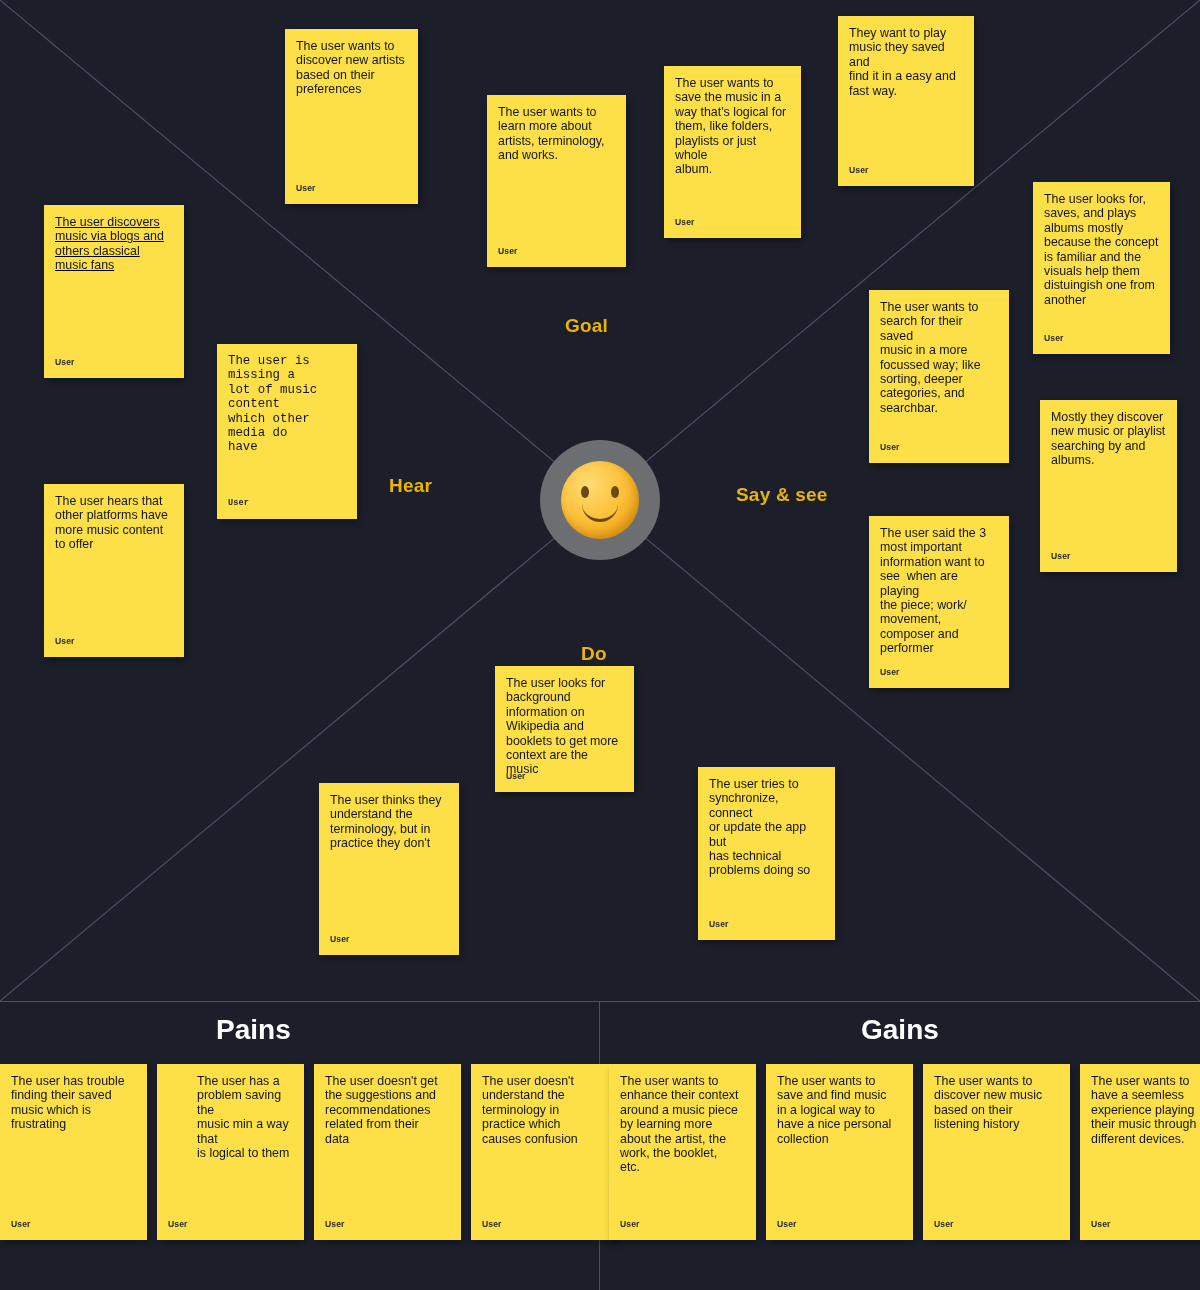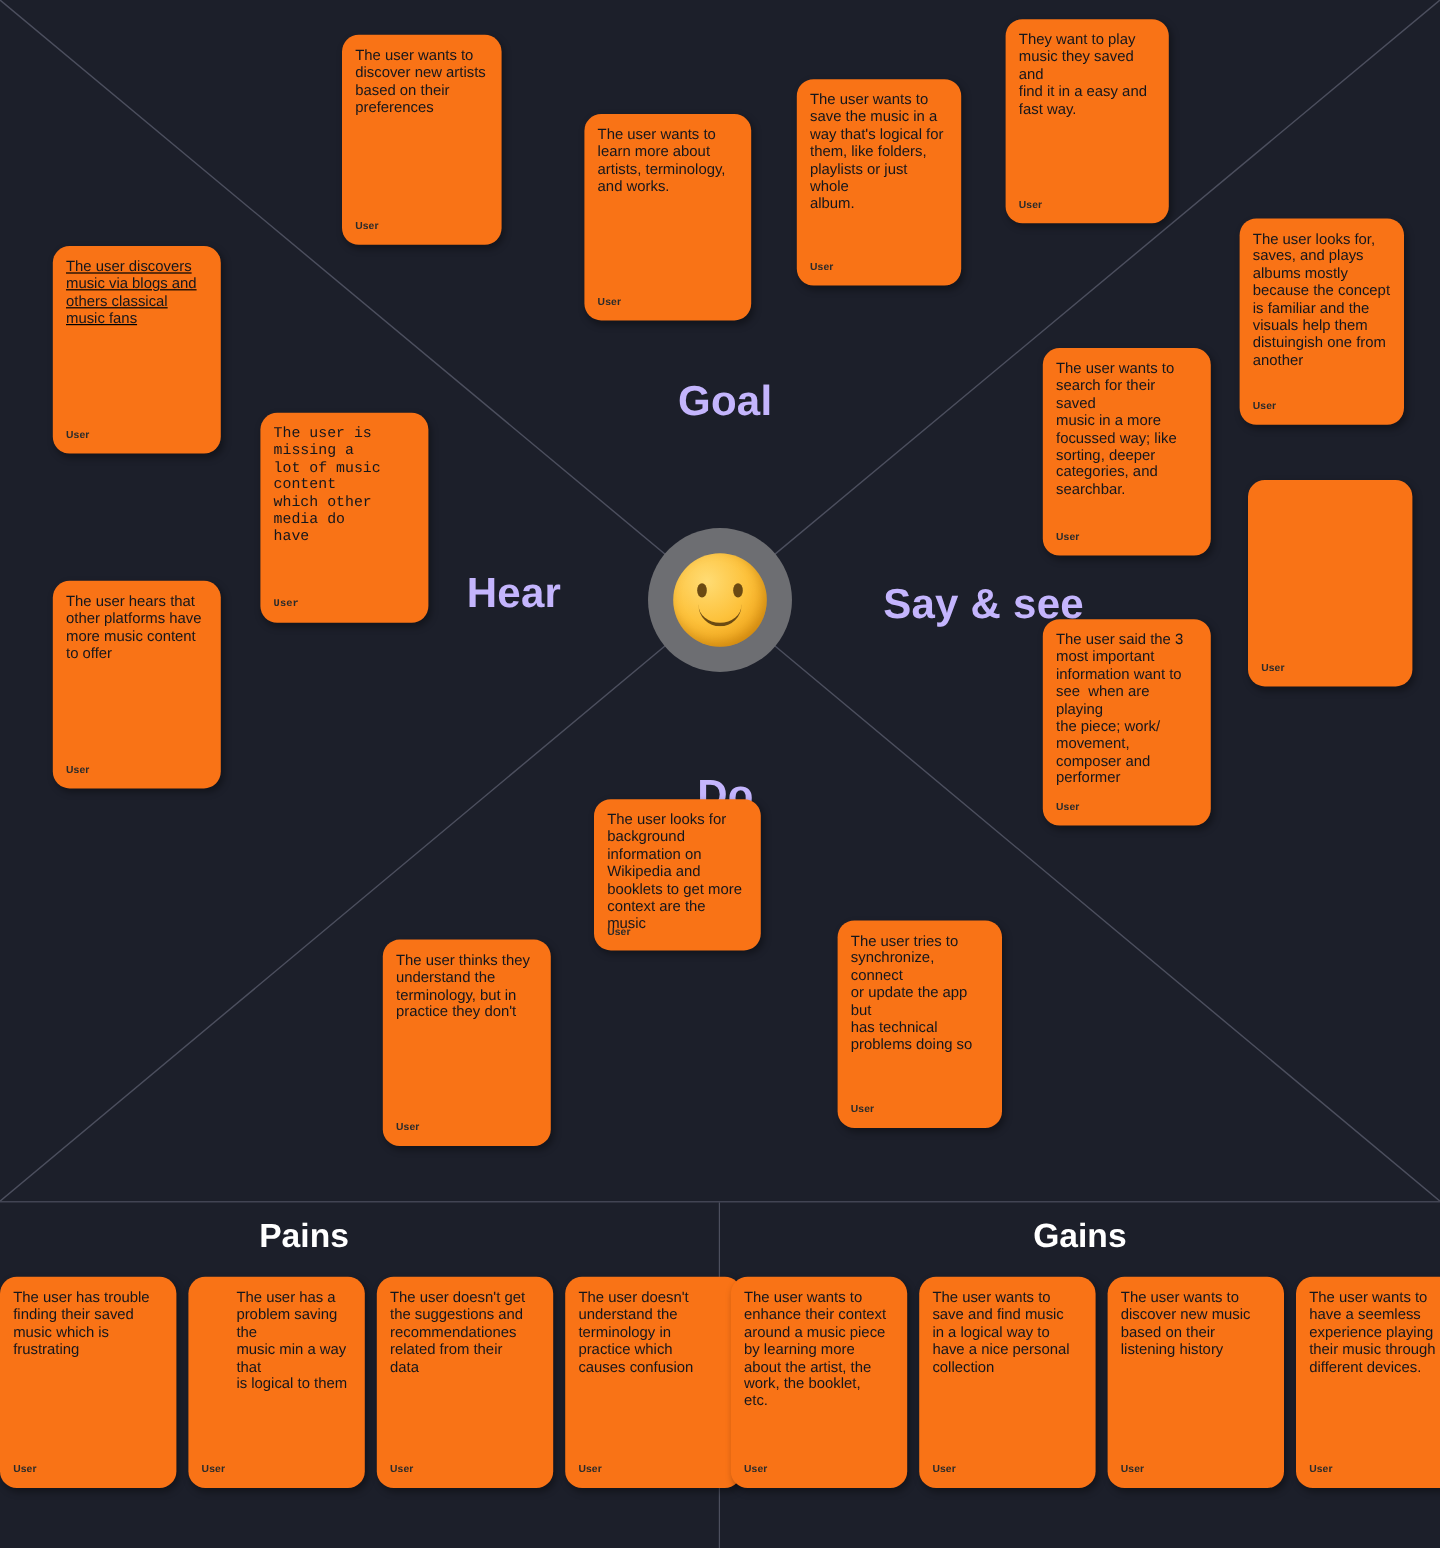--- a/index.html
+++ b/index.html
@@ -20,23 +20,23 @@
   
   .lines {
     position: absolute;
     left: 0; top: 0;
     width: 1200px; height: 1290px;
     pointer-events: none;
   }
   
   .quad-label {
     position: absolute;
-    color: #c4b5fd;
+    color: #eab308;
     font-weight: bold;
-    font-size: 35px;
+    font-size: 19px;
     letter-spacing: 0.2px;
     white-space: nowrap;
   }
   #label-goal  { left: 565px; top: 315px; }
   #label-hear  { left: 389px; top: 475px; }
   #label-say   { left: 736px; top: 484px; }
   #label-do    { left: 581px; top: 643px; }
 
   
   #persona {
@@ -75,26 +75,25 @@
     top: 39px;
     width: 36px;
     height: 19px;
     border-bottom: 3.5px solid #6b4a12;
     border-radius: 0 0 40px 40px;
   }
 
   
   .note {
     position: absolute;
-    background: #f97316;
+    background: #fde047;
     box-sizing: border-box;
     padding: 10px 11px 0 11px;
     box-shadow: 2px 3px 6px rgba(0,0,0,.35);
     overflow: hidden;
-    border-radius: 14px;
   }
   .note-text {
     color: #14161c;
     font-size: 12.4px;
     line-height: 14.4px;
     white-space: pre-wrap;
   }
   .note-author {
     position: absolute;
     left: 11px;
@@ -224,20 +223,24 @@
         <div class="note-text">The user wants to
 search for their saved
 music in a more
 focussed way; like
 sorting, deeper
 categories, and
 searchbar.</div>
         <div class="note-author">User</div>
       </div>
       <div class="note" style="left: 1040px; top: 400px; width: 137px; height: 172px;">
+        <div class="note-text">Mostly they discover
+new music or playlist
+searching by and
+albums.</div>
         <div class="note-author">User</div>
       </div>
       <div class="note" style="left: 869px; top: 516px; width: 140px; height: 172px;">
         <div class="note-text">The user said the 3
 most important
 information want to
 see  when are playing
 the piece; work/
 movement,
 composer and

